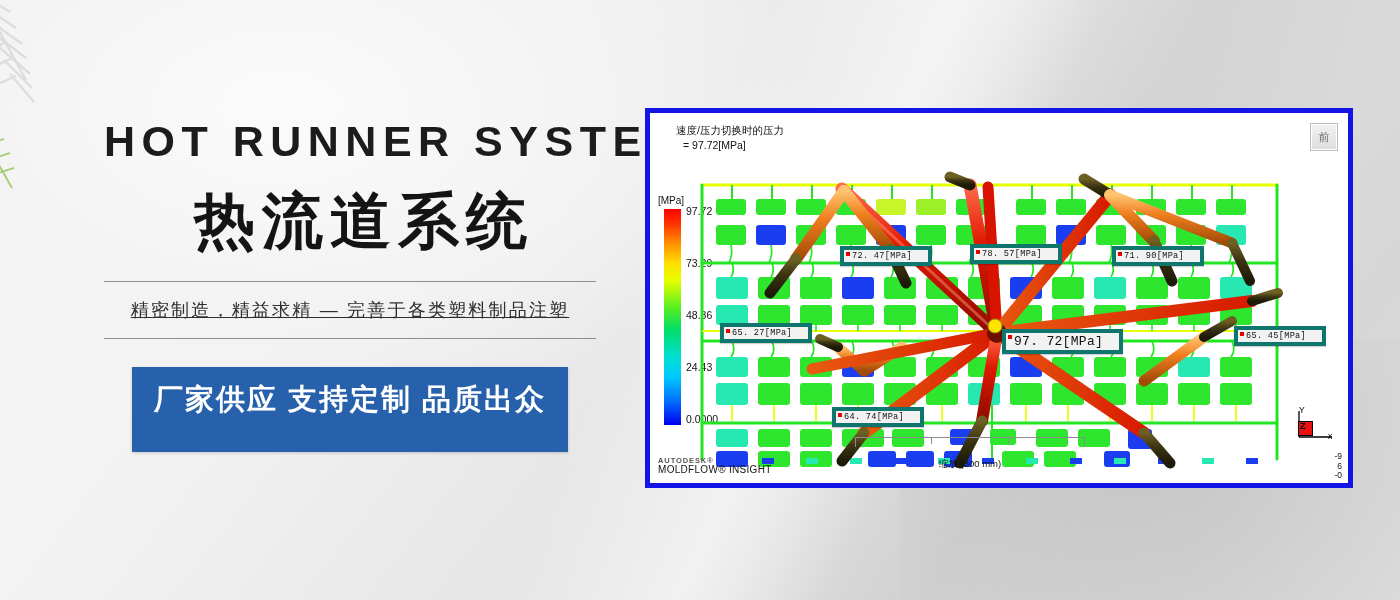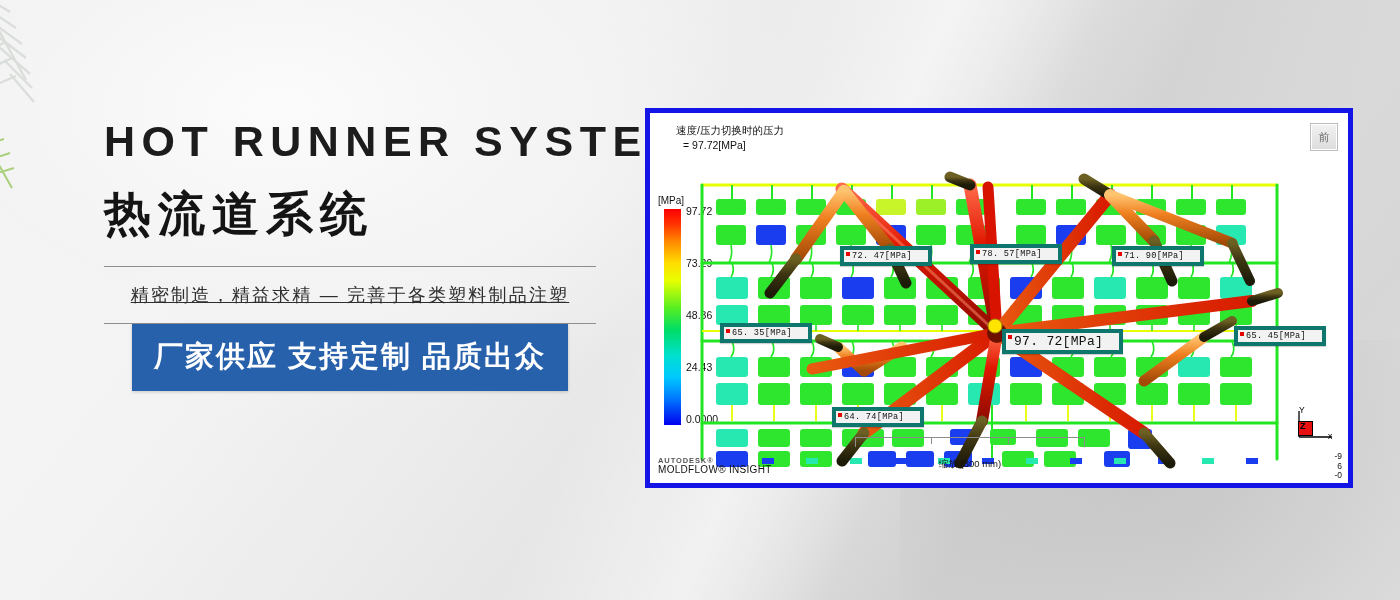--- a/index.html
+++ b/index.html
@@ -32,35 +32,35 @@
   .palm{position:absolute;left:-34px;top:-40px;width:170px;height:240px;pointer-events:none;opacity:.9;}
 
   
   .left{position:absolute;left:104px;top:120px;width:520px;}
   .title-en{
     font-size:43px;font-weight:700;letter-spacing:6.5px;color:#1c1c1c;
     line-height:1;white-space:nowrap;
     text-shadow:0 1px 0 rgba(255,255,255,.6);
   }
   .title-cn{
-    margin-top:26px;text-align:left;
-    font-size:47px;font-weight:700;letter-spacing:7px;color:#141414;
+    margin-top:26px;text-align:center;
+    font-size:61px;font-weight:700;letter-spacing:7px;color:#141414;
     line-height:1.08;
   }
   .rule{height:1px;background:#8e8e8e;margin:26px 0 0 0;width:492px;}
   .subtitle{
     text-align:center;font-size:18px;color:#2e2e2e;letter-spacing:2.2px;
     padding:16px 0 16px 0;width:492px;text-decoration:underline;
   }
   .rule2{height:1px;background:#8e8e8e;width:492px;}
   .badge{
-    display:inline-block;
+    margin-top:28px;display:inline-block;
     background:#2760ab;color:#fff;
     font-size:29px;font-weight:700;letter-spacing:2px;
-    padding:13px 22px 14px 22px;
+    padding:13px 22px 32px 22px;
     box-shadow:0 1px 3px rgba(0,0,0,.18);
   }
 
   
   .panel{
     position:absolute;left:645px;top:108px;width:708px;height:380px;
     border:5px solid #1414e6;background:#ffffff;box-sizing:border-box;
   }
   .panel-inner{position:absolute;inset:0;overflow:hidden;background:#fff;}
   .hdr{position:absolute;left:26px;top:10px;font-size:10.5px;color:#111;line-height:1.45;white-space:nowrap;}
@@ -482,21 +482,21 @@
           </g>
 
           <circle cx="305" cy="162" r="10" fill="#6d1000"></circle>
           <circle cx="303" cy="155" r="7" fill="#ffe400" stroke="#9a8b00" stroke-width="1"></circle>
         </svg>
       </div>
 
       <div class="tag" style="left:190px;top:133px">72. 47[MPa]</div>
       <div class="tag" style="left:320px;top:131px">78. 57[MPa]</div>
       <div class="tag" style="left:462px;top:133px">71. 90[MPa]</div>
-      <div class="tag" style="left:70px;top:210px">65. 35[MPa]</div>
+      <div class="tag" style="left:70px;top:210px">65. 27[MPa]</div>
       <div class="tag big" style="left:352px;top:216px">97. 72[MPa]</div>
       <div class="tag" style="left:584px;top:213px">65. 45[MPa]</div>
       <div class="tag" style="left:182px;top:294px">64. 74[MPa]</div>
 
       <div class="watermark">
         <div class="wm1">AUTODESK®</div>
         <div class="wm2">MOLDFLOW® INSIGHT</div>
       </div>
 
       <div class="scalebar">

